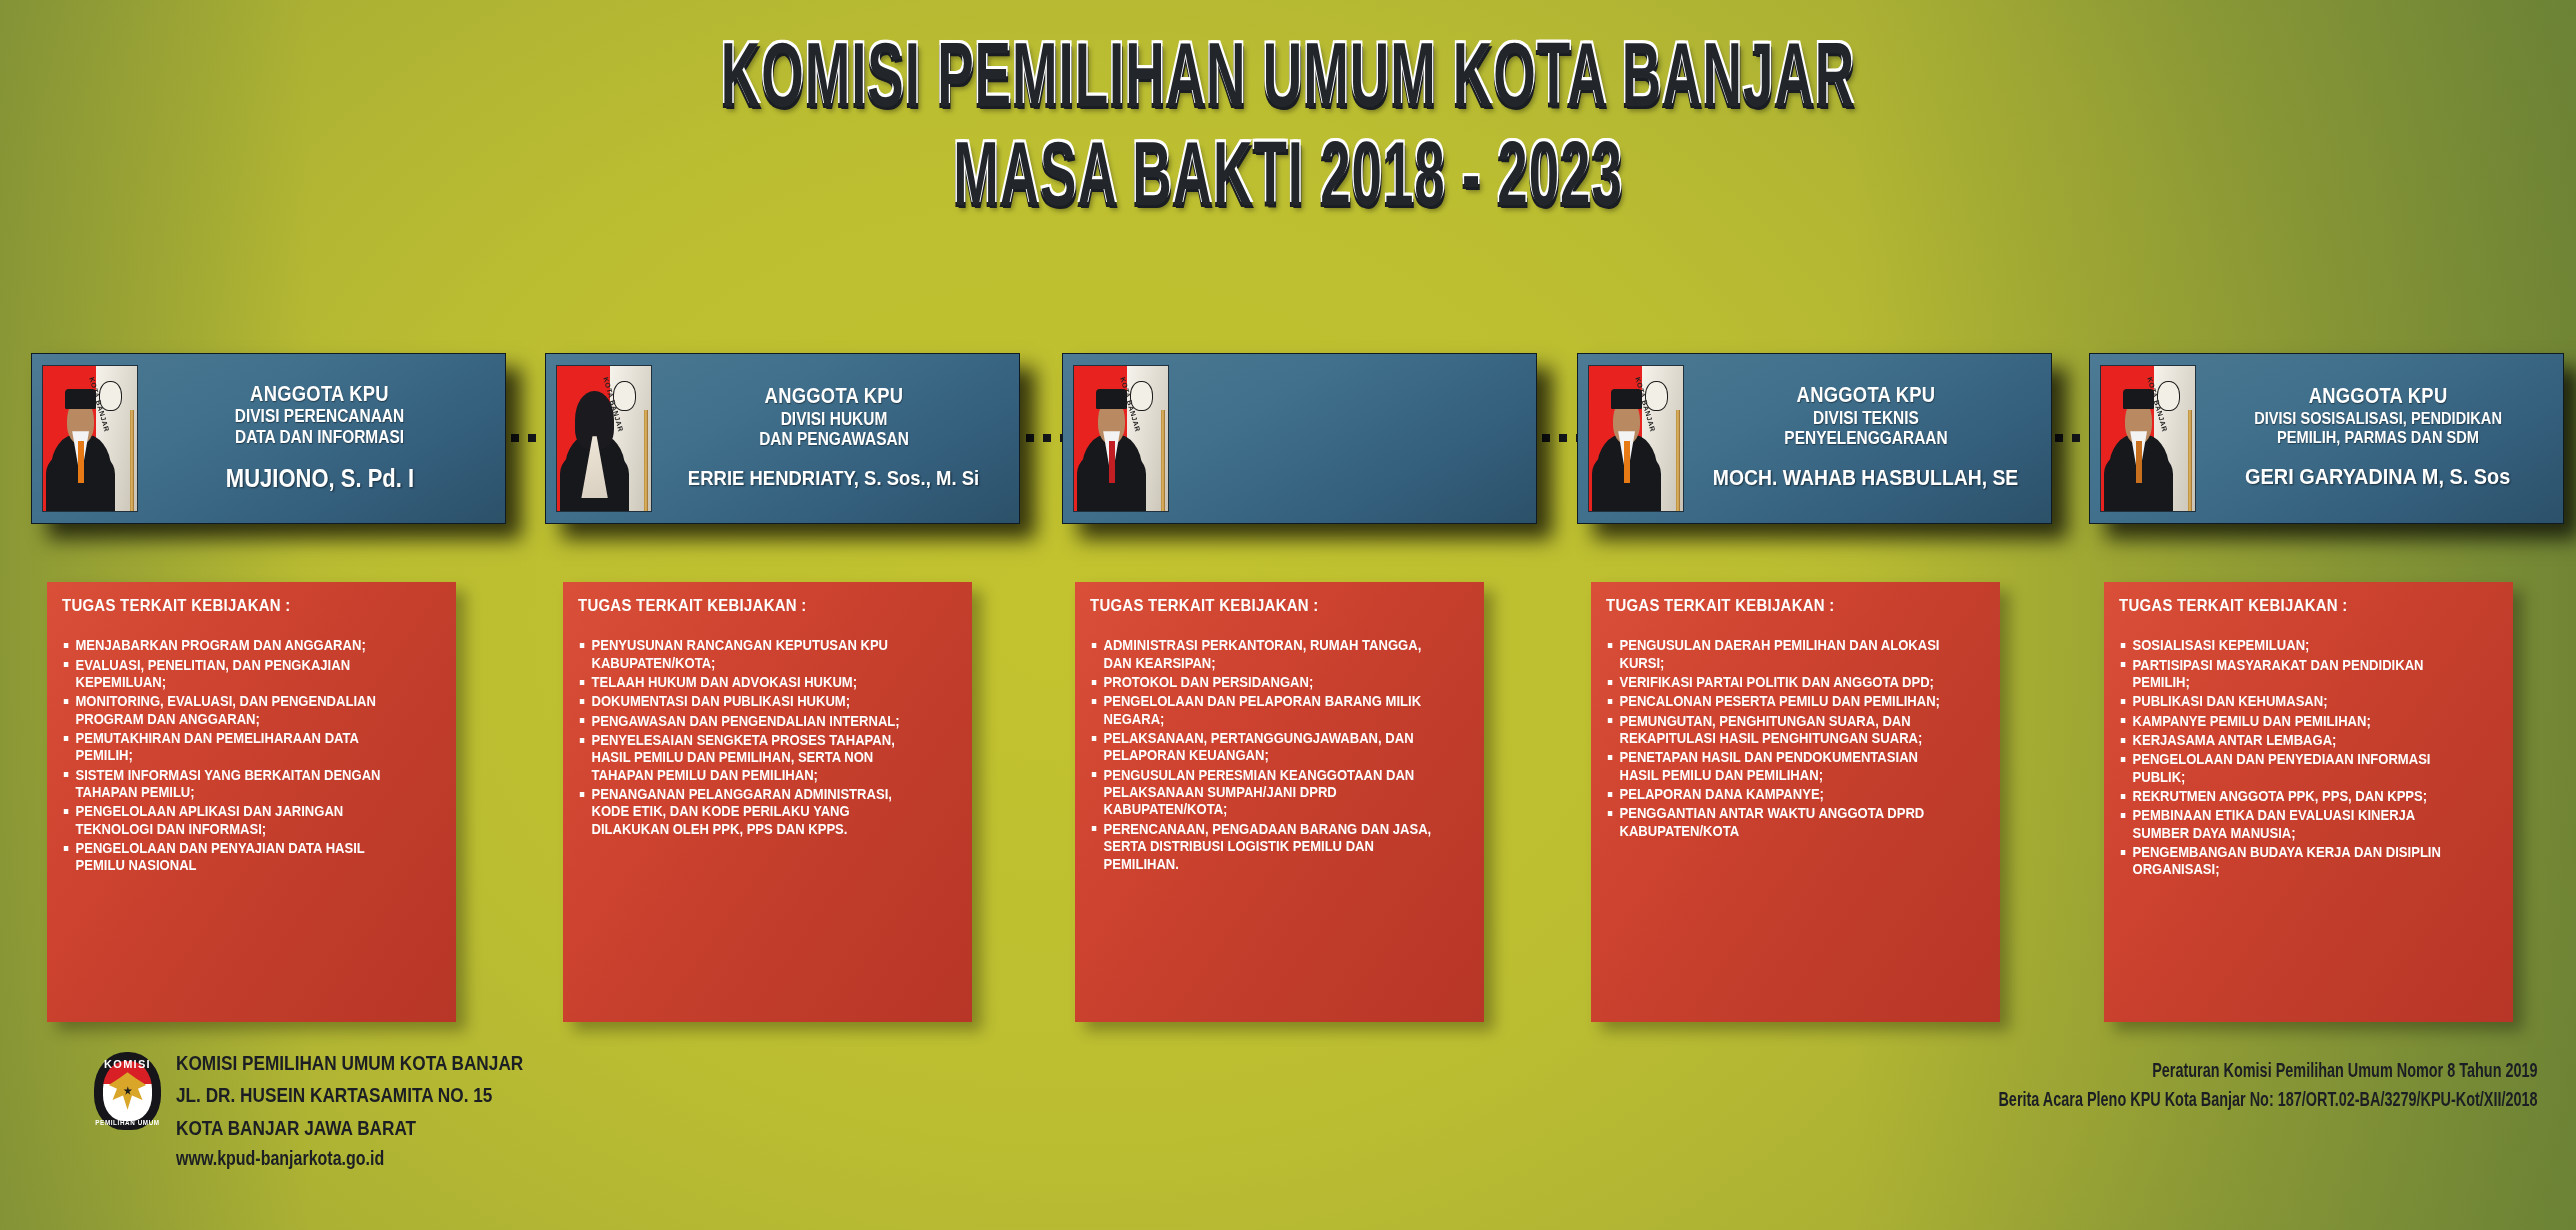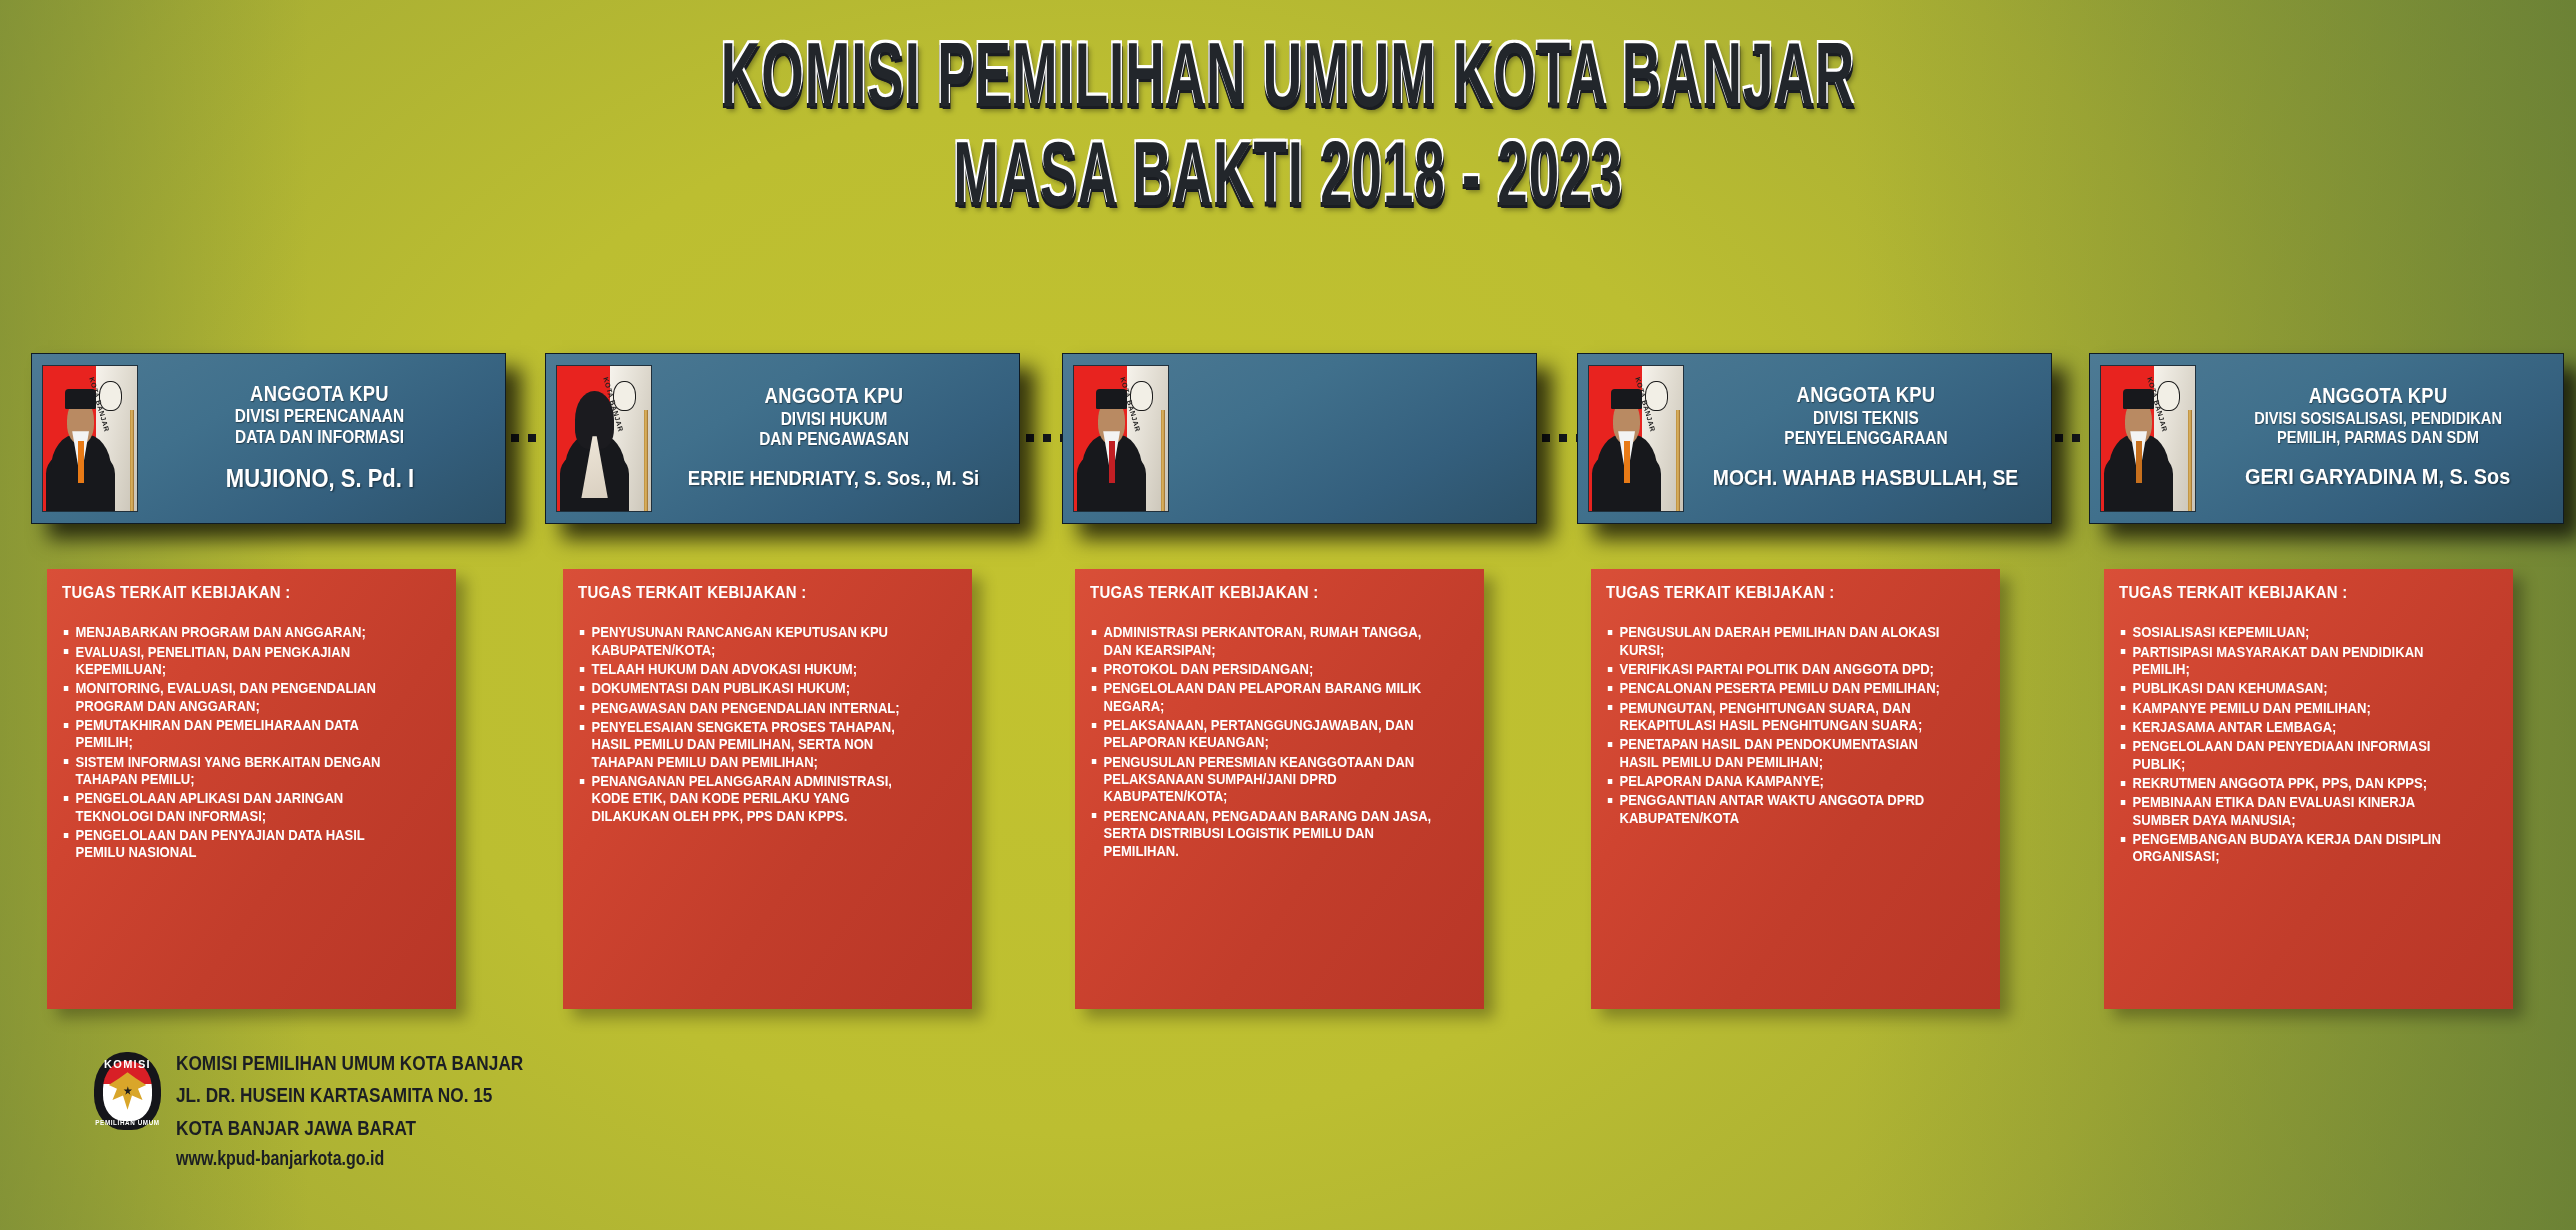--- a/index.html
+++ b/index.html
@@ -88,21 +88,21 @@
     transform:scaleX(.88);white-space:nowrap;text-align:center;
     text-shadow:1.3px 1.3px 1.9px rgba(0,0,0,.5);
   }
 
   
   .dots{position:absolute;top:434px;height:7.5px;z-index:3;display:flex;gap:8.8px;align-items:center;}
   .dots i{display:block;width:8.2px;height:8.2px;background:#15181c;}
 
   
   .taskbox{
-    position:absolute;top:569px;height:440px;
+    position:absolute;top:582px;height:440px;
     background:linear-gradient(125deg,#d94f38 0%,#cf4430 30%,#c23d2b 62%,#b83627 100%);
     box-shadow:10px 8.8px 14px rgba(0,0,0,.30);
     padding:14px 12.6px 11.3px 15px;box-sizing:border-box;z-index:4;overflow:hidden;
   }
   .tb-title{
     color:#ffffff;font-weight:bold;font-size:17px;letter-spacing:0.3px;
     transform:scaleX(.88);transform-origin:left center;
     white-space:nowrap;margin-bottom:21.4px;
   }
   .tb-list{list-style:none;margin:0;padding:0;}
@@ -368,15 +368,19 @@
       <div class="tb2">PEMILIHAN UMUM</div>
     </div>
     <div class="fl-text">
       <div class="fl1">KOMISI PEMILIHAN UMUM KOTA BANJAR</div>
       <div class="fl2">JL. DR. HUSEIN KARTASAMITA NO. 15</div>
       <div class="fl3">KOTA BANJAR JAWA BARAT</div>
       <div class="fl4">www.kpud-banjarkota.go.id</div>
     </div>
   </div>
 
+  <div class="footer-right">
+    <div>Peraturan Komisi Pemilihan Umum Nomor 8 Tahun 2019</div>
+    <div>Berita Acara Pleno KPU Kota Banjar No: 187/ORT.02-BA/3279/KPU-Kot/XII/2018</div>
+  </div>
 
 </div>
 
 
 </body></html>

